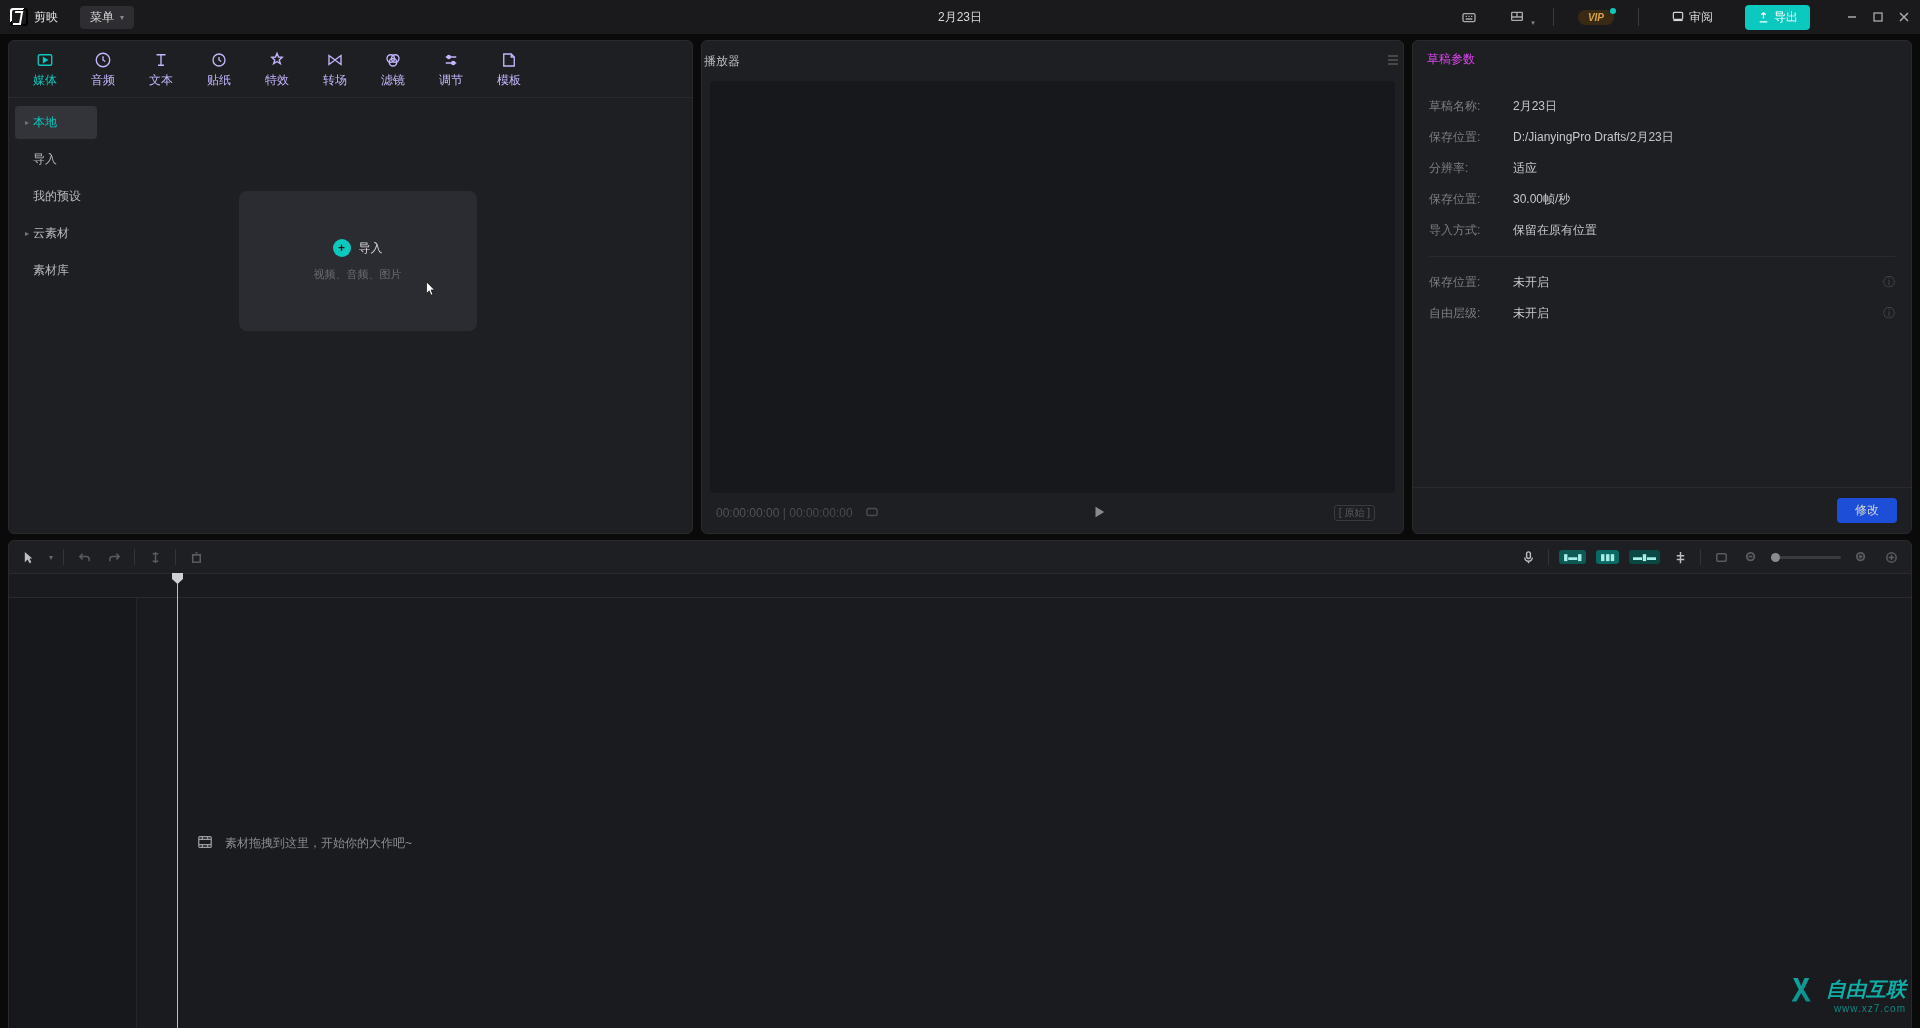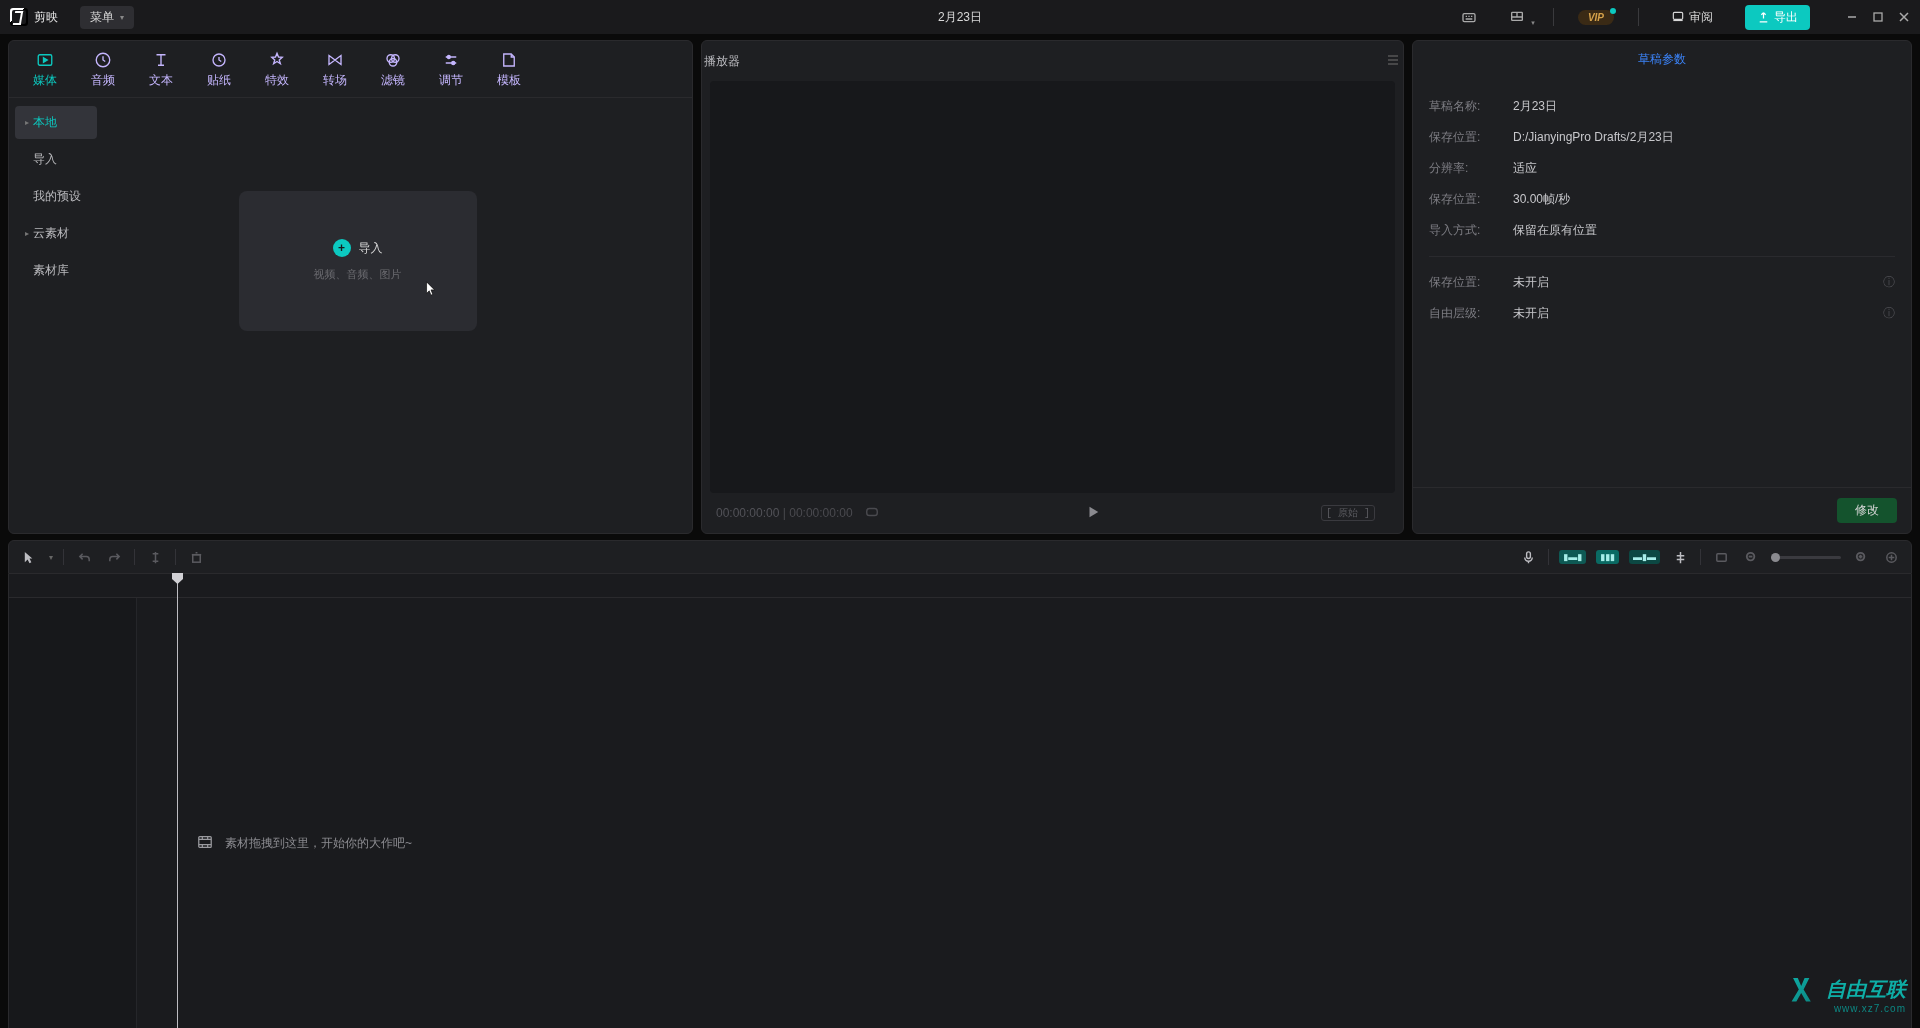--- a/index.html
+++ b/index.html
@@ -150,33 +150,33 @@
 .player-head { height:40px; padding:10px 2px; color:#bdbdc2; display:flex; align-items:center; }
 .player-head .menuicon { margin-left:auto; color:#555; }
 .player-body { flex:1; background:#17181b; margin:0 8px; border-radius:4px; }
 .player-foot {
   height:40px; padding:8px 14px; display:flex; align-items:center;
   color:#4a4a4f;
 }
 .time-span .cur { color:#525258; }
 .play-ctr { margin:0 auto; display:flex; gap:14px; }
 .play-ctr svg { width:14px;height:14px; }
-.player-right-ctrl { display:flex; gap:14px; align-items:flex-start;font-family:Liberation Mono, monospace; }
+.player-right-ctrl { display:flex; gap:14px; align-items:flex-start; }
 .ratio-badge { border:1px solid #3a3a3f; border-radius:3px; padding:0 4px; font-size:10px; color:#5b5b60;}
 
 
-.param-head { height:40px; padding:10px 14px; color:#3b82f6;text-align:center; }
+.param-head { height:40px; padding:10px 14px; color:#d946ef; }
 .param-body { flex:1; padding:10px 16px; }
 .param-row { display:flex; padding:7px 0; font-size:12px; }
 .param-row .lbl { width:84px; color:#7c7c82; }
 .param-row .val { color:#c8c8cc; }
 .param-row .info { margin-left:auto; color:#4d4d52; }
 .param-sep { height:1px; background:#2a2a2e; margin:10px 0; }
 .param-foot { padding:10px 14px; display:flex; justify-content:flex-end; border-top:1px solid #2a2a2d; }
-.modify-btn { background:#14532d; padding:4px 18px; border-radius:4px; color:#d8d8d8; }
+.modify-btn { background:#1d4ed8; padding:4px 18px; border-radius:4px; color:#d8d8d8; }
 
 
 .edit-toolbar {
   height:34px; margin:6px 8px 0 8px;
   background:#1e1f22; border:1px solid #2a2a2d; border-radius:6px 6px 0 0;
   display:flex; align-items:center; padding:0 10px; gap:12px;
 }
 .tool-group { display:flex; gap:10px; align-items:center; }
 .tool-btn { color:#5a5a5f; display:flex;align-items:center;justify-content:center; width:20px;height:20px;}
 .tool-btn.enabled { color:#bdbdc2; }

